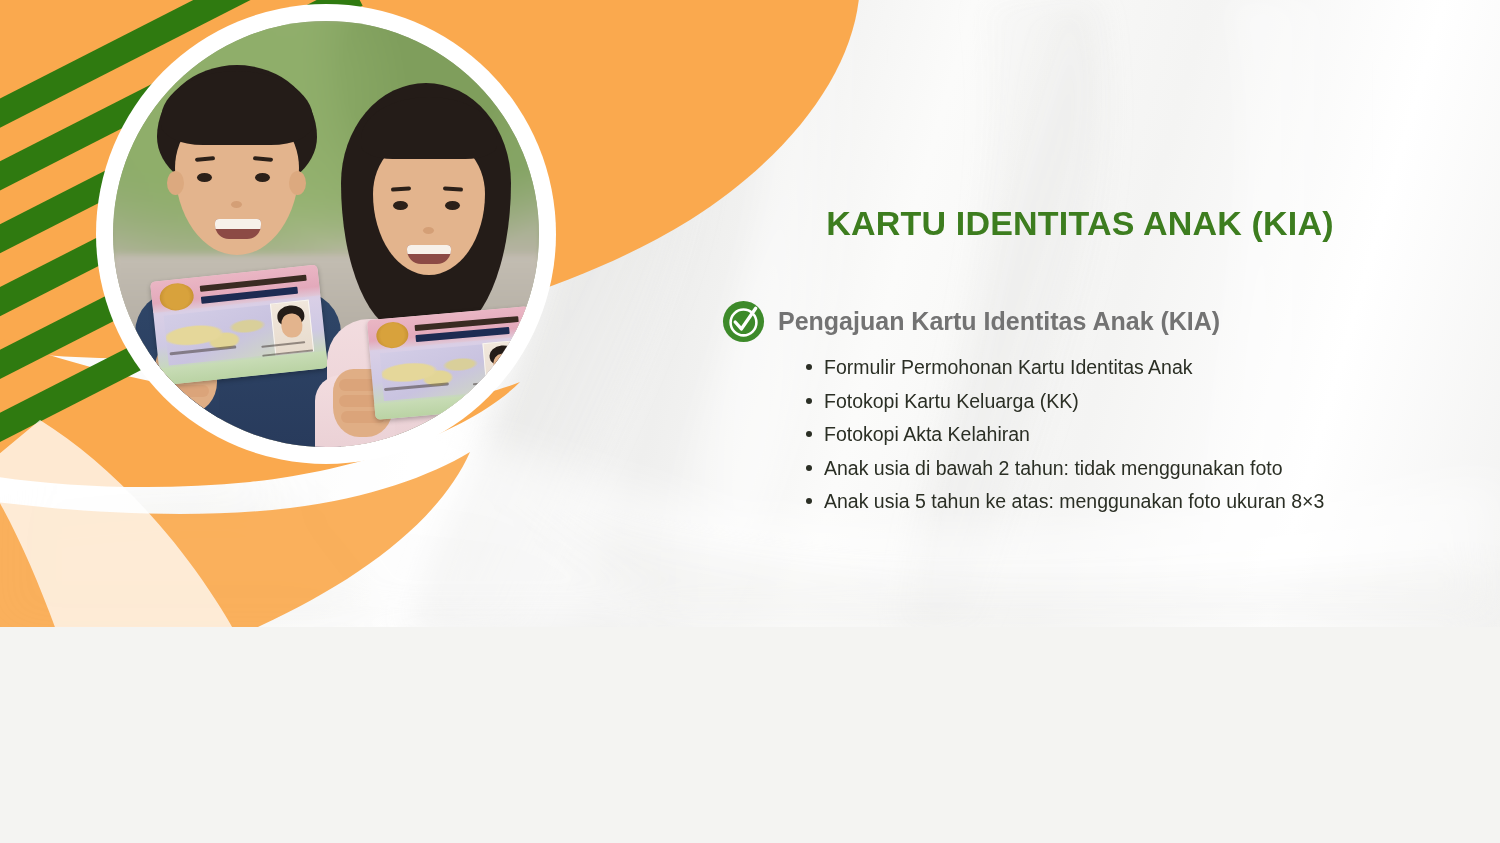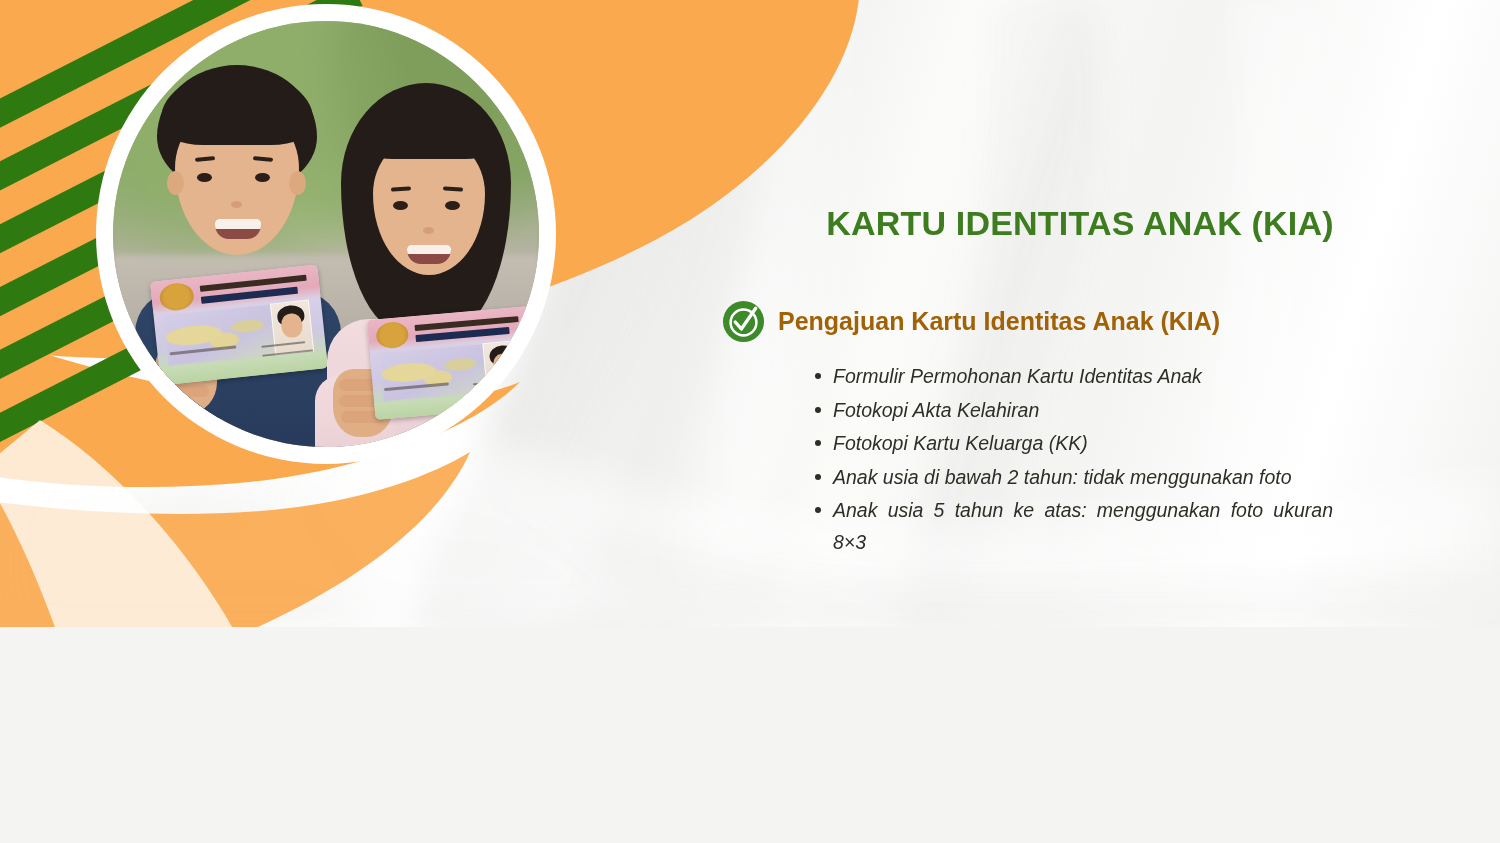--- a/index.html
+++ b/index.html
@@ -82,28 +82,28 @@
   .title{
     position:absolute;left:700px;top:204px;width:760px;
     text-align:center;
     font-size:34px;font-weight:bold;letter-spacing:.2px;
     color:#3d7d1f;
     font-family:"Liberation Sans", sans-serif;
   }
   .subhead-row{position:absolute;left:722px;top:300px;display:flex;align-items:center;gap:13px;}
   .check-icon{width:43px;height:43px;flex:none;}
   .subhead{
-    font-size:25px;font-weight:bold;color:#a16207;white-space:nowrap;
+    font-size:25px;font-weight:bold;color:#737373;white-space:nowrap;
   }
   .bullets{
     position:absolute;left:800px;top:348px;width:546px;
     color:#2b2f25;font-size:19.5px;line-height:1.62;
     font-family:"Liberation Sans", sans-serif;
   }
-  .bullets ul{margin:13px;padding:0 0 0 20px;list-style:none;font-style:italic;}
+  .bullets ul{margin:4px;padding:0 0 0 20px;list-style:none;}
   .bullets li{position:relative;margin:0 0 2px 0;text-align:justify;}
   .bullets li.nojust{text-align:left;}
   .bullets li::before{
     content:"";position:absolute;left:-18px;top:.62em;
     width:6px;height:6px;border-radius:50%;background:#2b2f25;
   }
 </style>
 </head>
 <body>
 
@@ -281,20 +281,20 @@
         <circle cx="22" cy="23" r="13.2" fill="none" stroke="#ffffff" stroke-width="2.6"></circle>
         <path d="M13.5 22.5 L 19.8 29.6 L 34.5 8.5" fill="none" stroke="#ffffff" stroke-width="3.4" stroke-linecap="round" stroke-linejoin="round"></path>
       </svg>
     </span>
     <span class="subhead">Pengajuan Kartu Identitas Anak (KIA)</span>
   </div>
 
   <div class="bullets">
     <ul>
       <li class="nojust">Formulir Permohonan Kartu Identitas Anak</li>
+      <li class="nojust">Fotokopi Kartu Keluarga (KK)</li>
       <li class="nojust">Fotokopi Akta Kelahiran</li>
-      <li class="nojust">Fotokopi Kartu Keluarga (KK)</li>
       <li>Anak usia di bawah 2 tahun: tidak menggunakan foto</li>
       <li>Anak usia 5 tahun ke atas: menggunakan foto ukuran 8×3</li>
     </ul>
   </div>
 
 </div>
 
 </body></html>

